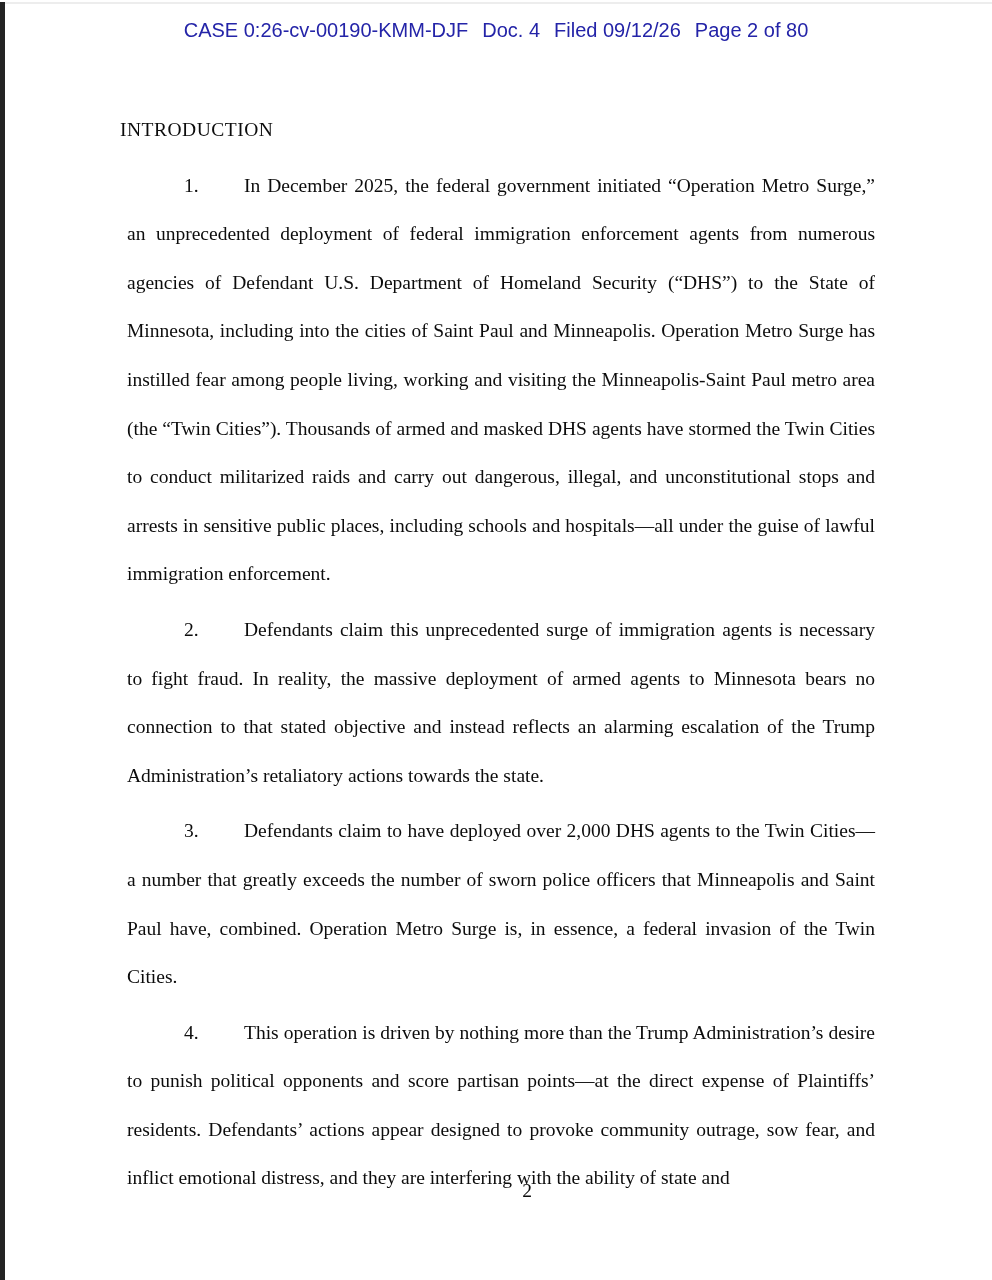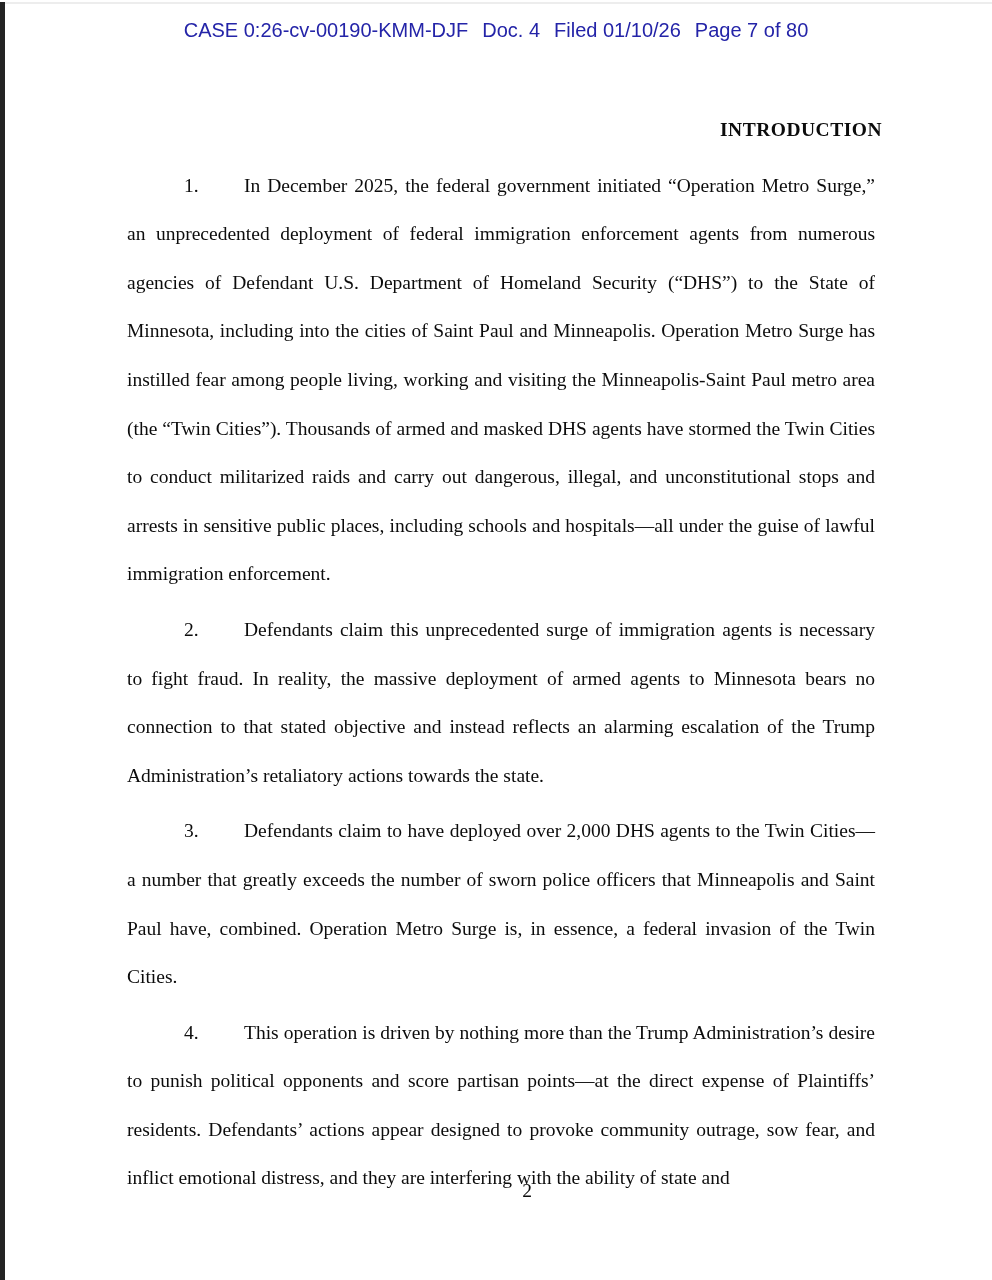--- a/index.html
+++ b/index.html
@@ -46,22 +46,22 @@
     position: absolute;
     left: 120px; top: 106px;
     width: 762px;
     font-size: 19.5px;
     line-height: 48.6px;
     color: #0c0c0c;
   }
   .doc-heading {
     margin: 0;
     font-size: 19.5px;
-    font-weight: bold;
-    text-align: right;
+    font-weight: normal;
+    text-align: left;
     letter-spacing: 0.5px;
   }
   .doc-paragraph {
     margin: 7px;
     text-align: justify;
     text-indent: 57px;
   }
   .para-number {
     display: inline-block;
     width: 60px;
@@ -79,22 +79,22 @@
 </style>
 </head>
 <body>
 
 <div class="scan-hairline-top"></div>
 <div class="scan-strip-left"></div>
 
 <div class="stamp-header">
   <span>CASE 0:26-cv-00190-KMM-DJF</span>
   <span>Doc. 4</span>
-  <span>Filed 01/10/26</span>
-  <span>Page 7 of 80</span>
+  <span>Filed 09/12/26</span>
+  <span>Page 2 of 80</span>
 </div>
 
 <div class="doc-content">
   <h1 class="doc-heading">INTRODUCTION</h1>
 
   <p class="doc-paragraph"><span class="para-number">1.</span><span>In December 2025, the federal government initiated “Operation Metro Surge,” an unprecedented deployment of federal immigration enforcement agents from numerous agencies of Defendant U.S. Department of Homeland Security (“DHS”) to the State of Minnesota, including into the cities of Saint Paul and Minneapolis. Operation Metro Surge has instilled fear among people living, working and visiting the Minneapolis-Saint Paul metro area (the “Twin Cities”). Thousands of armed and masked DHS agents have stormed the Twin Cities to conduct militarized raids and carry out dangerous, illegal, and unconstitutional stops and arrests in sensitive public places, including schools and hospitals—all under the guise of lawful immigration enforcement.</span></p>
 
   <p class="doc-paragraph"><span class="para-number">2.</span><span>Defendants claim this unprecedented surge of immigration agents is necessary to fight fraud. In reality, the massive deployment of armed agents to Minnesota bears no connection to that stated objective and instead reflects an alarming escalation of the Trump Administration’s retaliatory actions towards the state.</span></p>
 
   <p class="doc-paragraph"><span class="para-number">3.</span><span>Defendants claim to have deployed over 2,000 DHS agents to the Twin Cities—a number that greatly exceeds the number of sworn police officers that Minneapolis and Saint Paul have, combined. Operation Metro Surge is, in essence, a federal invasion of the Twin Cities.</span></p>

